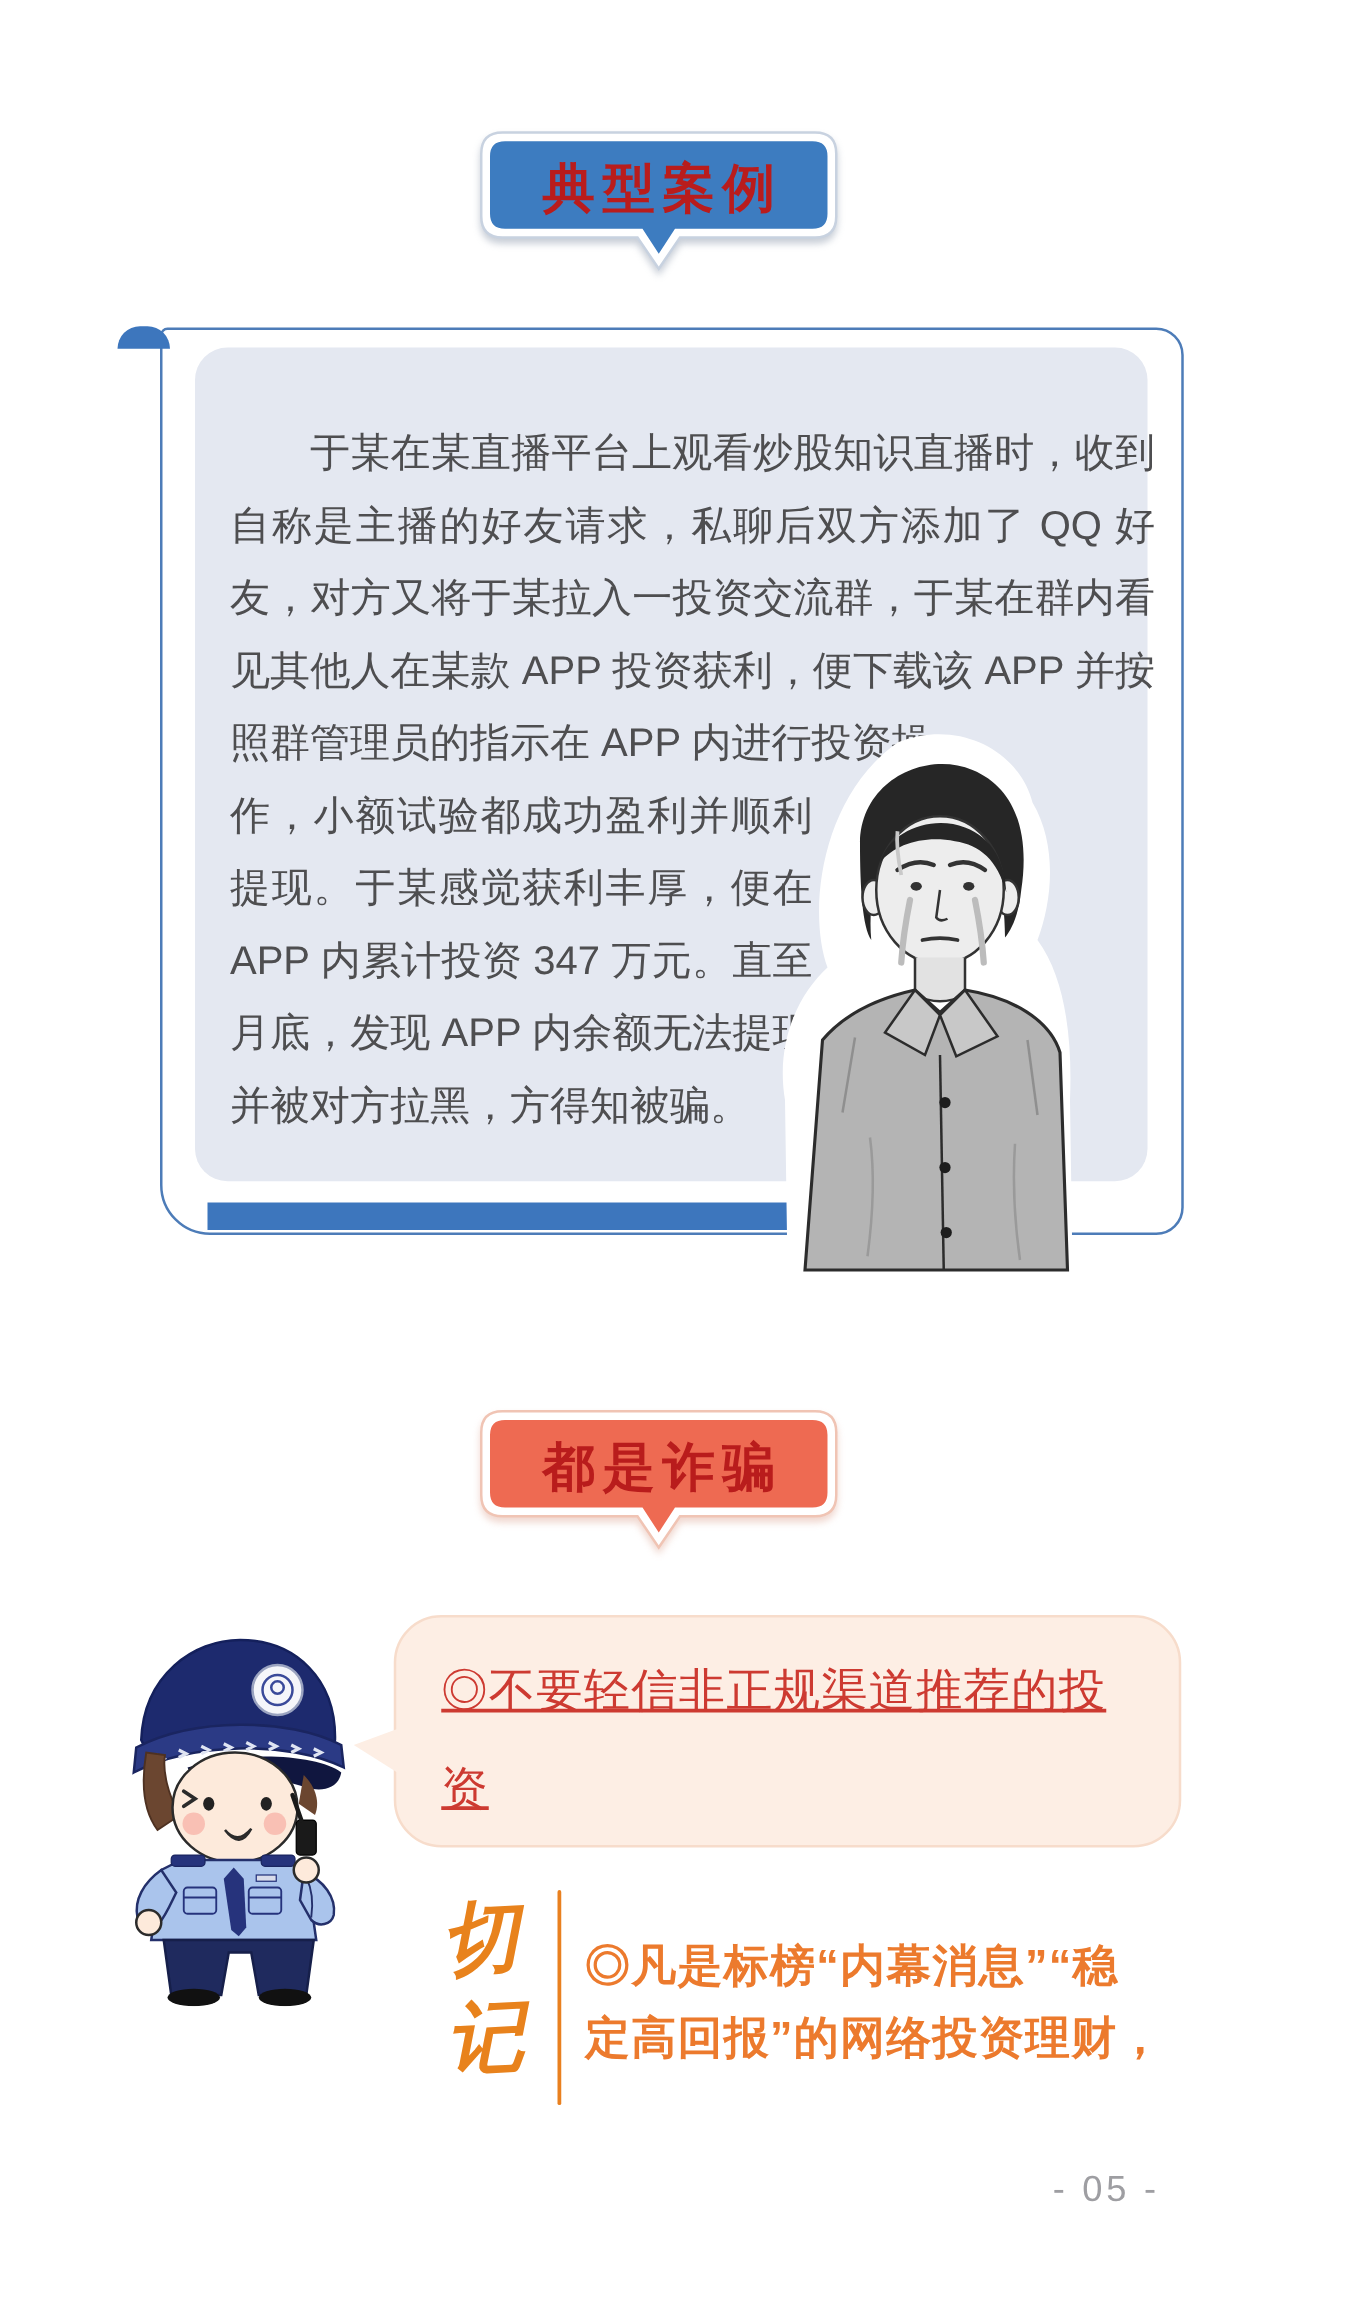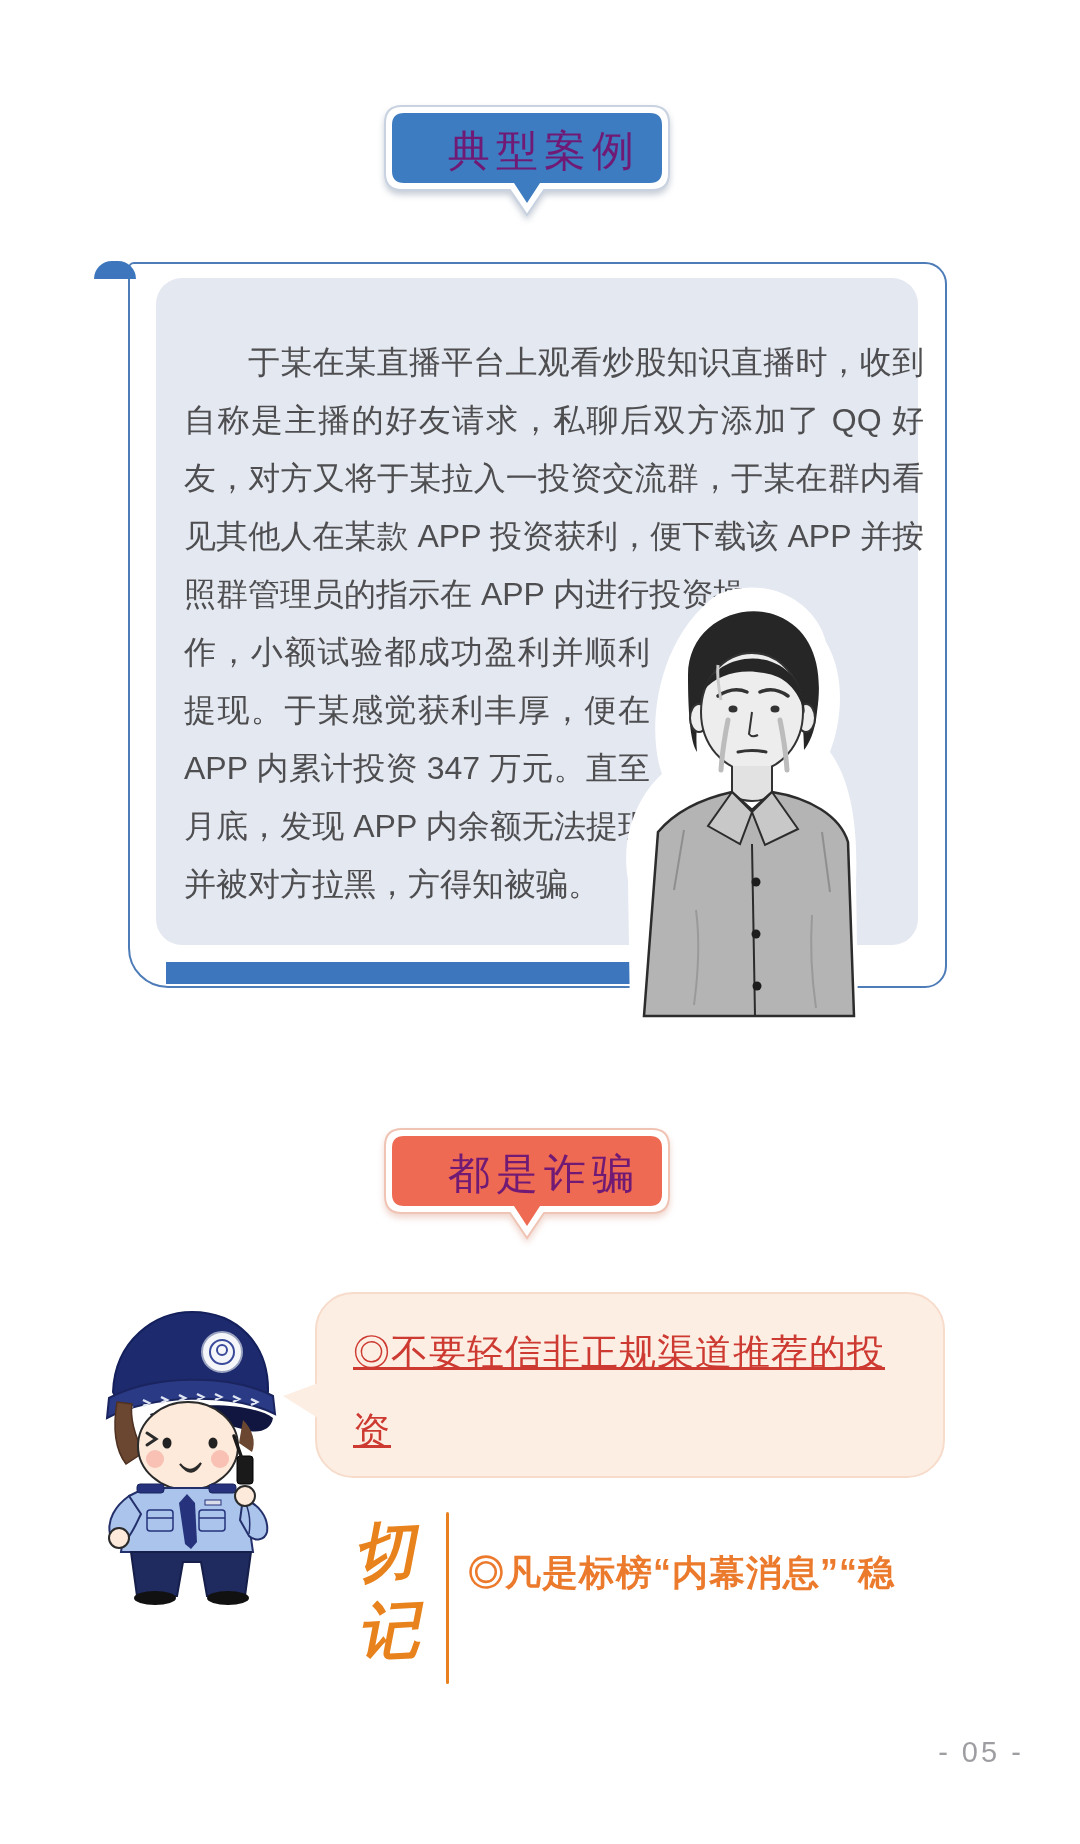--- a/index.html
+++ b/index.html
@@ -7,24 +7,24 @@
     position:relative;width:1080px;height:1844px;margin:0 auto;
     background:#ffffff;overflow:hidden;
     font-family:"Liberation Sans",sans-serif;
   }
   
   .banner{position:absolute;width:290px;height:120px;}
   .banner svg{display:block;}
   .banner-blue{left:382px;top:103px;filter:drop-shadow(0 4px 3px rgba(110,125,150,.38));}
   .banner-red{left:382px;top:1126px;filter:drop-shadow(0 4px 3px rgba(215,150,130,.38));}
   .banner-label{
-    position:absolute;left:14px;top:8px;width:290px;height:80px;
+    position:absolute;left:0;top:8px;width:290px;height:80px;
     display:flex;align-items:center;justify-content:center;
-    color:#701a75;font-family:"Liberation Serif",serif;
-    font-size:42px;font-weight:normal;letter-spacing:6px;text-indent:6px;
+    color:#b91c1c;font-family:"Liberation Serif",serif;
+    font-size:42px;font-weight:bold;letter-spacing:6px;text-indent:6px;
   }
   
   .case-frame{
     position:absolute;left:128px;top:262px;width:815px;height:722px;
     border:2px solid #4d7cb8;border-radius:6px 22px 22px 40px;background:#fff;
   }
   .case-corner-bump{
     position:absolute;left:94px;top:261px;width:42px;height:18px;
     background:#3d76bd;border-radius:21px 21px 0 0;z-index:3;
   }
@@ -72,21 +72,21 @@
   .remember-divider{
     position:absolute;left:446px;top:1512px;width:3px;height:172px;
     background:#e9801f;border-radius:2px;
   }
   .remember-text{position:absolute;left:468px;top:1508px;width:480px;margin-top:36px;}
   .remember-line{
     font-size:36px;line-height:57px;font-weight:bold;color:#ec7a2d;letter-spacing:1px;
   }
   
   .page-number{
-    position:absolute;left:916px;top:1736px;width:130px;
+    position:absolute;left:820px;top:1736px;width:130px;
     font-size:29px;color:#9e9ea2;letter-spacing:3px;text-align:center;
   }
 </style>
 </head>
 <body>
 
 <div class="page">
 
   <div class="banner banner-blue">
     <svg width="290" height="120" viewBox="0 0 290 120">
@@ -227,17 +227,18 @@
     <div class="bubble-line">◎不要轻信非正规渠道推荐的投资</div>
   </div>
 
   <div class="remember-chars">
     <div>切</div>
     <div>记</div>
   </div>
   <div class="remember-divider"></div>
   <div class="remember-text">
     <div class="remember-line">◎凡是标榜“内幕消息”“稳</div>
+    <div class="remember-line">定高回报”的网络投资理财，</div>
   </div>
 
   <div class="page-number">- 05 -</div>
 
 </div>
 
 </body></html>

